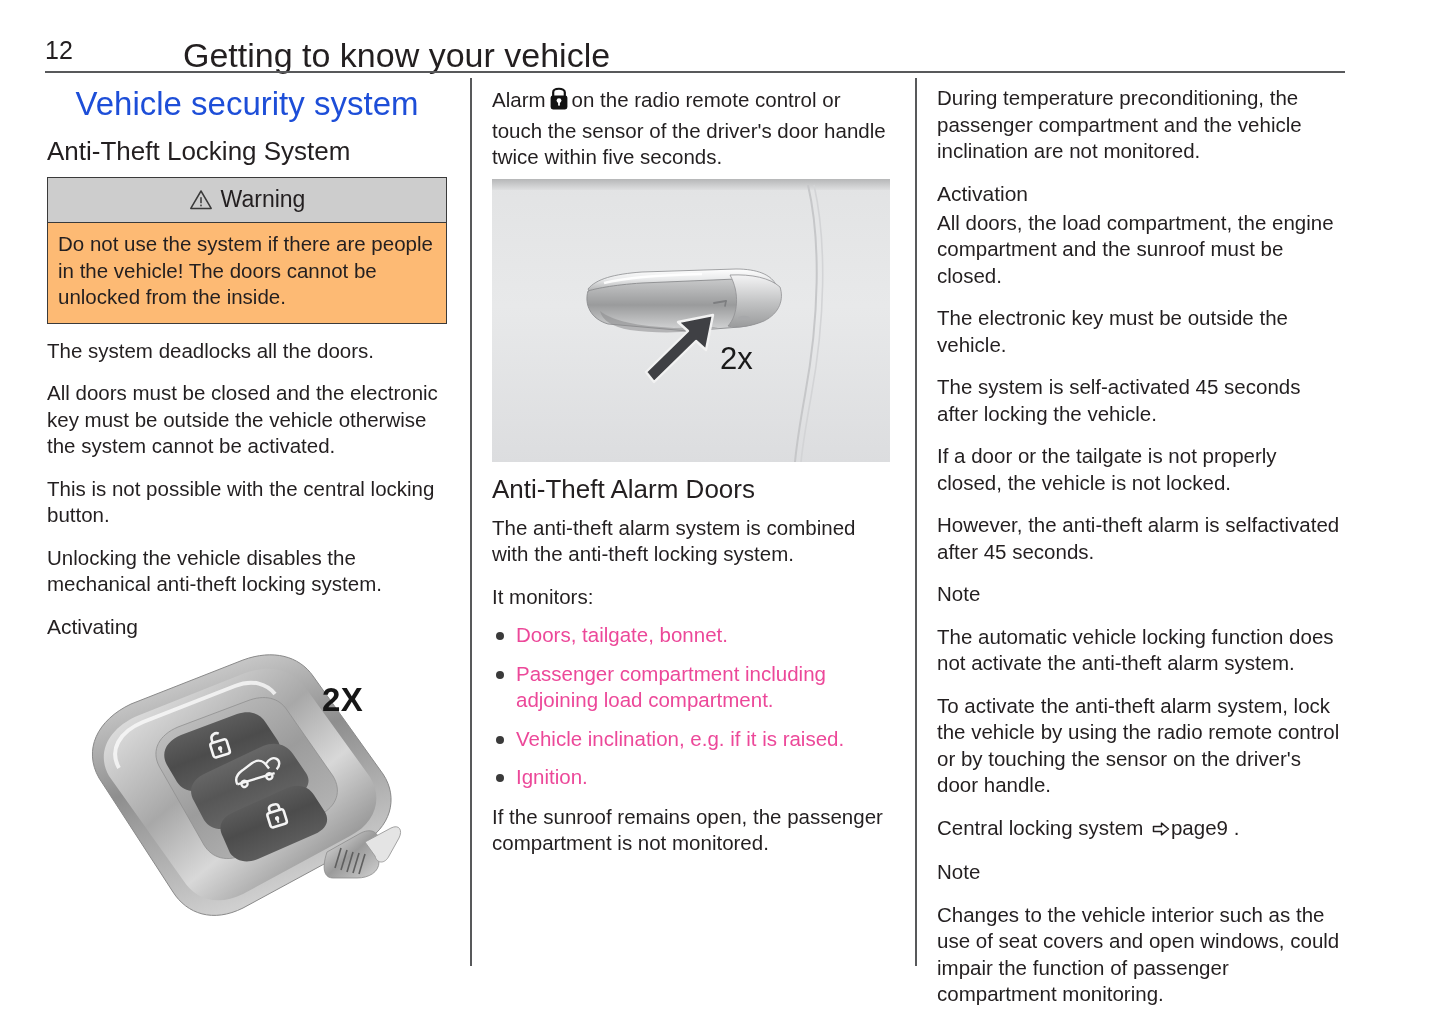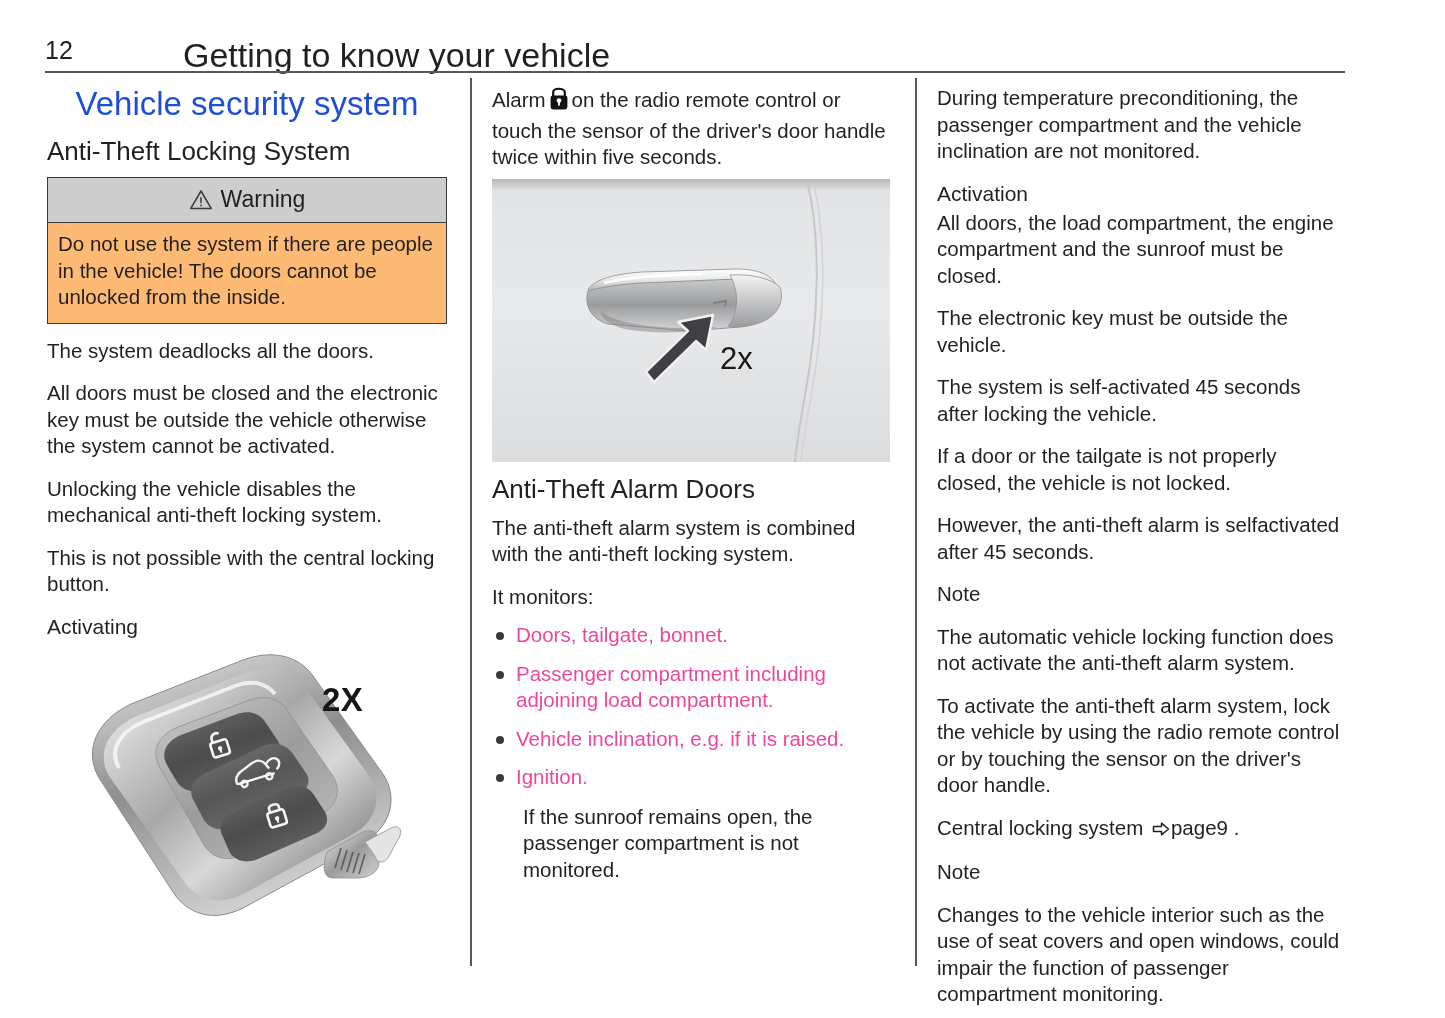--- a/index.html
+++ b/index.html
@@ -91,21 +91,21 @@
     line-height: 1.25;
     color: #231f20;
   }
   p.body {
     font-size: 20.5px;
     line-height: 26.5px;
     margin: 0;
     color: #231f20;
   }
   p.body + p.body { margin-top: 16px; }
-  p.gap { margin-top: 13px; margin-left: 31px; }
+  p.gap { margin-top: 13px; }
 
   
   .warning-box {
     border: 1.6px solid #3a3a3a;
     margin: 6px 0 14px 0;
     width: 400px;
     box-sizing: border-box;
     background: #fdba74;
   }
   .warning-head {
@@ -220,22 +220,22 @@
           <rect x="11.25" y="15.6" width="1.5" height="1.7" fill="#3a3a3a"></rect>
         </svg>
       </span>
       <span>Warning</span>
     </div>
     <div class="warning-body">Do not use the system if there are people in the vehicle! The doors cannot be unlocked from the inside.</div>
   </div>
 
   <p class="body">The system deadlocks all the doors.</p>
   <p class="body">All doors must be closed and the electronic key must be outside the vehicle otherwise the system cannot be activated.</p>
+  <p class="body">This is not possible with the central locking button.</p>
   <p class="body">Unlocking the vehicle disables the mechanical anti-theft locking system.</p>
-  <p class="body">This is not possible with the central locking button.</p>
 
   <h3 class="minihead">Activating</h3>
 
   <div class="fig-keyfob">
     <svg width="400" height="290" viewBox="0 0 400 290" aria-hidden="true">
       <defs>
         <linearGradient id="fobBody" x1="0" y1="0" x2="1" y2="1">
           <stop offset="0%" stop-color="#f2f2f2"></stop>
           <stop offset="18%" stop-color="#d6d6d6"></stop>
           <stop offset="42%" stop-color="#a8a8a8"></stop>

